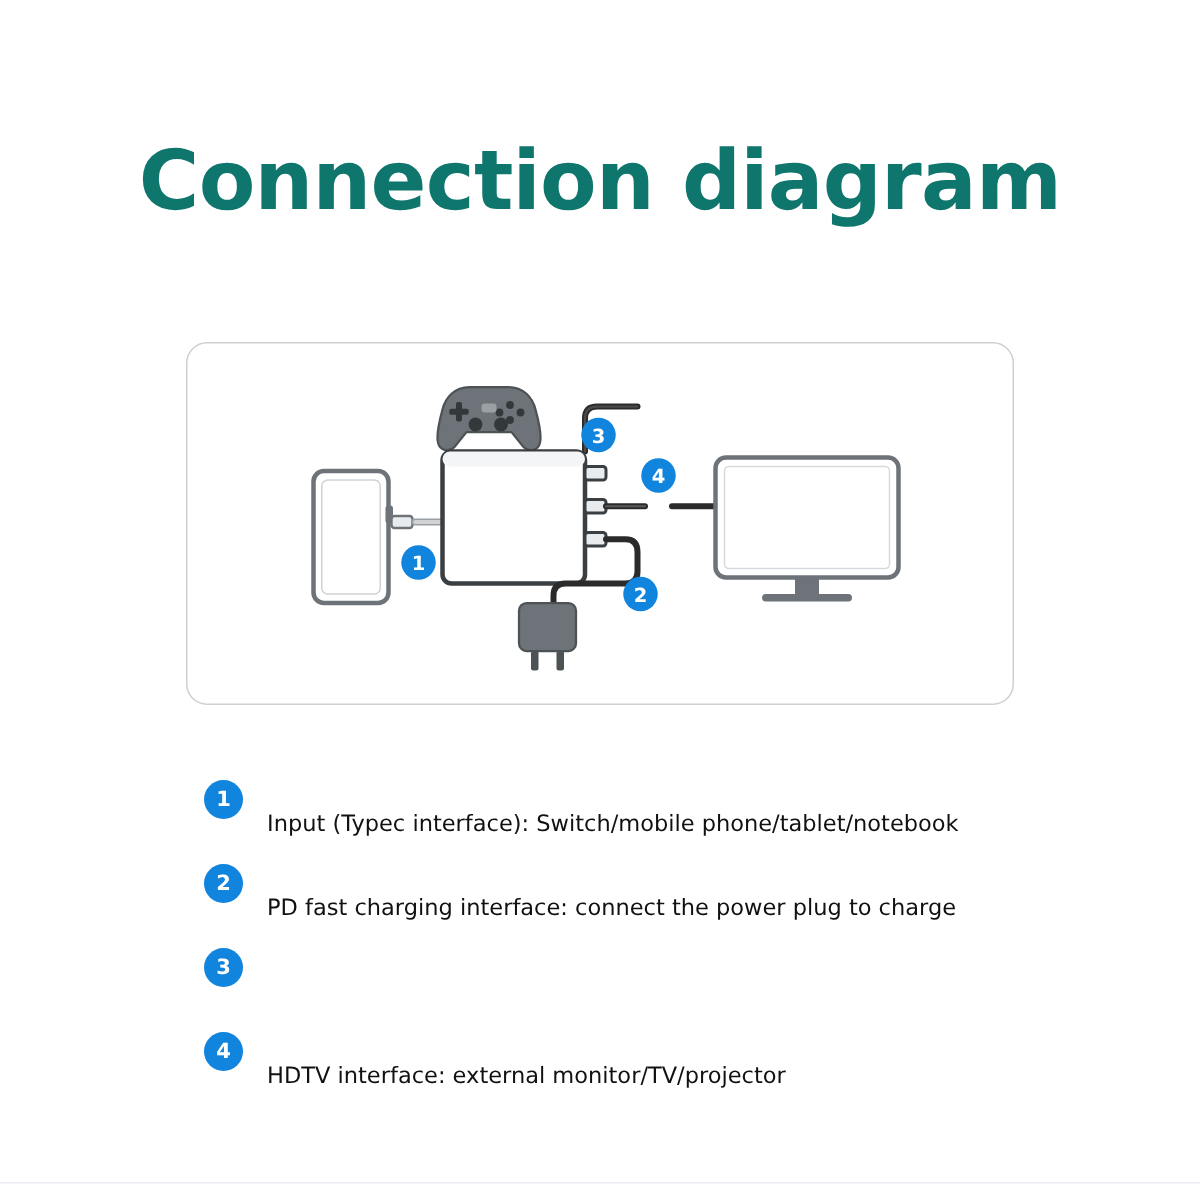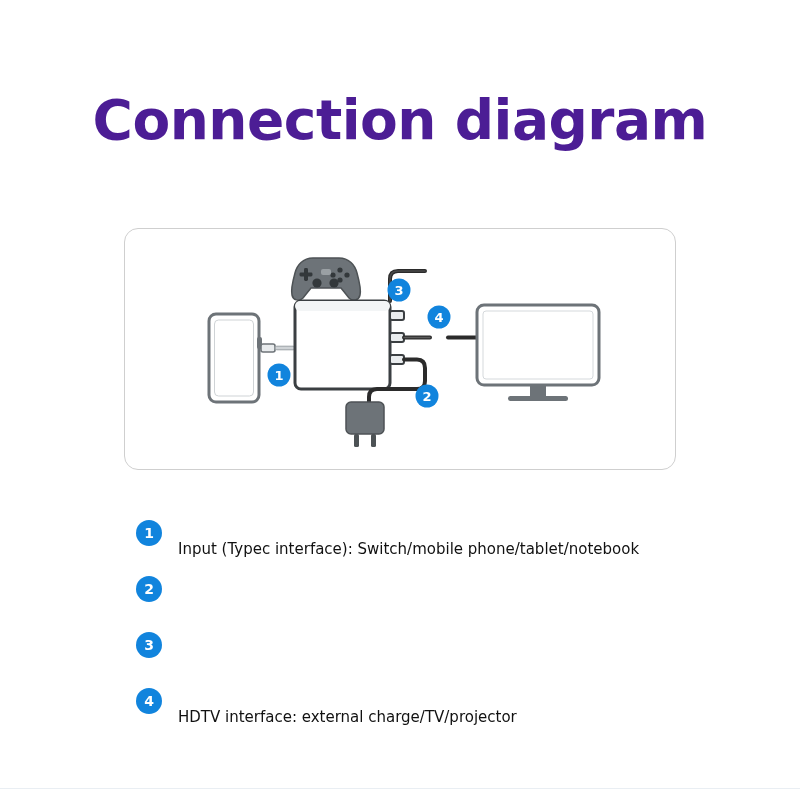--- a/index.html
+++ b/index.html
@@ -22,21 +22,21 @@
   }
   .title {
     position: absolute;
     top: 88px;
     left: 0;
     width: 800px;
     text-align: center;
     font-size: 55px;
     font-weight: bold;
     letter-spacing: -0.5px;
-    color: #4c1d95;
+    color: #0f766e;
     font-family: "DejaVu Sans", sans-serif;
   }
   .diagram-box {
     position: absolute;
     left: 124px;
     top: 228px;
     width: 552px;
     height: 242px;
     border: 1.5px solid #cfcfcf;
     border-radius: 14px;
@@ -177,25 +177,26 @@
     </svg>
   </div>
 
   <div class="legend">
     <div class="legend-row">
       <div class="badge">1</div>
       <div class="legend-text">Input (Typec interface): Switch/mobile phone/tablet/notebook</div>
     </div>
     <div class="legend-row">
       <div class="badge">2</div>
+      <div class="legend-text">PD fast charging interface: connect the power plug to charge</div>
     </div>
     <div class="legend-row">
       <div class="badge">3</div>
     </div>
     <div class="legend-row">
       <div class="badge">4</div>
-      <div class="legend-text">HDTV interface: external charge/TV/projector</div>
+      <div class="legend-text">HDTV interface: external monitor/TV/projector</div>
     </div>
   </div>
 
   <div class="bottom-rule"></div>
 
 </div>
 
 </body></html>

